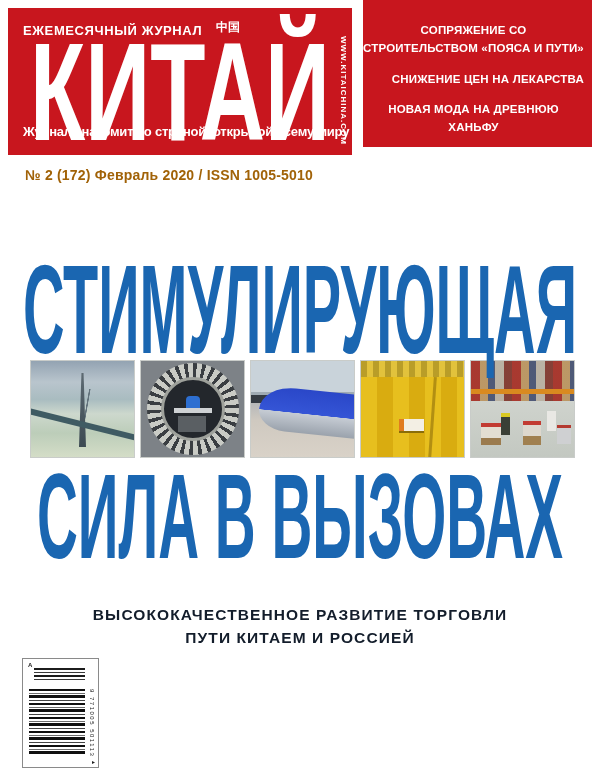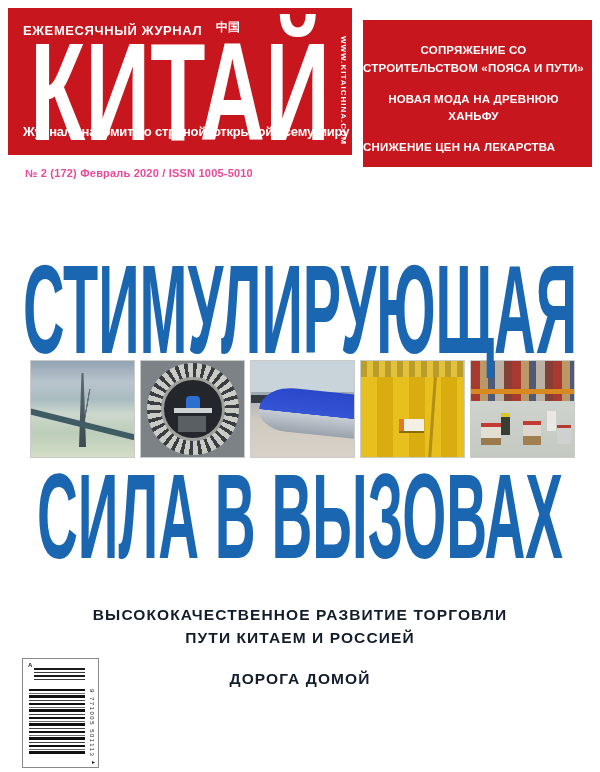--- a/index.html
+++ b/index.html
@@ -9,25 +9,25 @@
   
   .box-red{position:absolute;background:#c8161e;color:#ffffff;}
   .masthead{left:8px;top:8px;width:344px;height:147px;}
   .monthly{position:absolute;left:15px;top:15px;font-size:13px;font-weight:bold;letter-spacing:.6px;white-space:nowrap;}
   .cn-title{position:absolute;left:208px;top:11px;font-size:12px;font-weight:bold;}
   .logo-svg{position:absolute;left:20px;top:22px;width:304px;height:114px;overflow:visible;}
   .logo-svg text{fill:#ffffff;font-family:"Liberation Sans",sans-serif;font-weight:bold;}
   .site-vert{position:absolute;right:4px;top:28px;writing-mode:vertical-rl;font-size:8px;font-weight:bold;letter-spacing:1px;white-space:nowrap;}
   .tagline{position:absolute;left:15px;bottom:16px;font-size:13px;font-weight:bold;letter-spacing:-.2px;white-space:nowrap;}
 
-  .topics{left:363px;top:20px;width:229px;height:147px;display:flex;flex-direction:column;align-items:flex-start;justify-content:flex-start;padding:22px 8px 0 0;box-sizing:border-box;gap:13px;text-align:center;}
+  .topics{left:363px;top:0;width:229px;height:147px;display:flex;flex-direction:column;align-items:flex-end;justify-content:flex-start;padding:22px 8px 0 0;box-sizing:border-box;gap:13px;text-align:center;}
   .topic{font-size:11.5px;font-weight:bold;line-height:1.55;letter-spacing:.2px;}
 
   
-  .issue-line{position:absolute;left:25px;top:167px;font-size:11px;font-weight:bold;color:#ec4899;letter-spacing:.2px;}
+  .issue-line{position:absolute;left:25px;top:167px;font-size:14px;font-weight:bold;color:#a16207;letter-spacing:.2px;}
 
   
   .title-svg{position:absolute;overflow:visible;z-index:3;}
   .title-svg text{fill:#1a66b1;font-family:"Liberation Sans",sans-serif;font-weight:bold;}
   .title1{left:22px;top:260px;width:556px;height:100px;}
   .title2{left:36px;top:470px;width:528px;height:95px;}
 
   
   .strip{position:absolute;left:30px;top:360px;width:545px;height:98px;display:flex;gap:5px;z-index:1;}
   .photo{position:relative;width:105px;height:98px;border:1px solid #c9ccc9;box-sizing:border-box;overflow:hidden;flex:none;}
@@ -85,22 +85,22 @@
     <div class="cn-title">中国</div>
     <svg class="logo-svg" viewBox="0 0 304 114">
       <text x="2" y="110" font-size="140" textLength="300" lengthAdjust="spacingAndGlyphs">КИТАЙ</text>
     </svg>
     <div class="site-vert">WWW.KITAICHINA.COM</div>
     <div class="tagline">Журнал знакомит со страной, открытой всему миру</div>
   </div>
 
   <div class="box-red topics">
     <div class="topic">СОПРЯЖЕНИЕ СО СТРОИТЕЛЬСТВОМ «ПОЯСА И ПУТИ»</div>
+    <div class="topic">СНИЖЕНИЕ ЦЕН НА ЛЕКАРСТВА</div>
     <div class="topic">НОВАЯ МОДА НА ДРЕВНЮЮ ХАНЬФУ</div>
-    <div class="topic">СНИЖЕНИЕ ЦЕН НА ЛЕКАРСТВА</div>
   </div>
 
   <div class="issue-line">№ 2 (172) Февраль 2020 / ISSN 1005-5010</div>
 
   <svg class="title-svg title1" viewBox="0 0 556 100">
     <text x="1" y="93" font-size="127" textLength="554" lengthAdjust="spacingAndGlyphs">СТИМУЛИРУЮЩАЯ</text>
   </svg>
 
   <div class="strip">
     <div class="photo ph-bridge">
@@ -138,21 +138,20 @@
   </div>
 
   <svg class="title-svg title2" viewBox="0 0 528 95">
     <text x="1" y="88" font-size="120" textLength="526" lengthAdjust="spacingAndGlyphs">СИЛА В ВЫЗОВАХ</text>
   </svg>
 
   <div class="subheads">
     <div class="subline">ВЫСОКОКАЧЕСТВЕННОЕ РАЗВИТИЕ ТОРГОВЛИ</div>
     <div class="subline">ПУТИ КИТАЕМ И РОССИЕЙ</div>
     <div class="sub-gap"></div>
-    <div class="subline">ДОРОГА ДОМОЙ</div>
   </div>
 
   <div class="barcode">
     <div class="bc-corner">A</div>
     <div class="bc-top"></div>
     <div class="bc-main"></div>
     <div class="bc-digits">9 771005 501113</div>
     <div class="bc-end">▸</div>
   </div>
 

